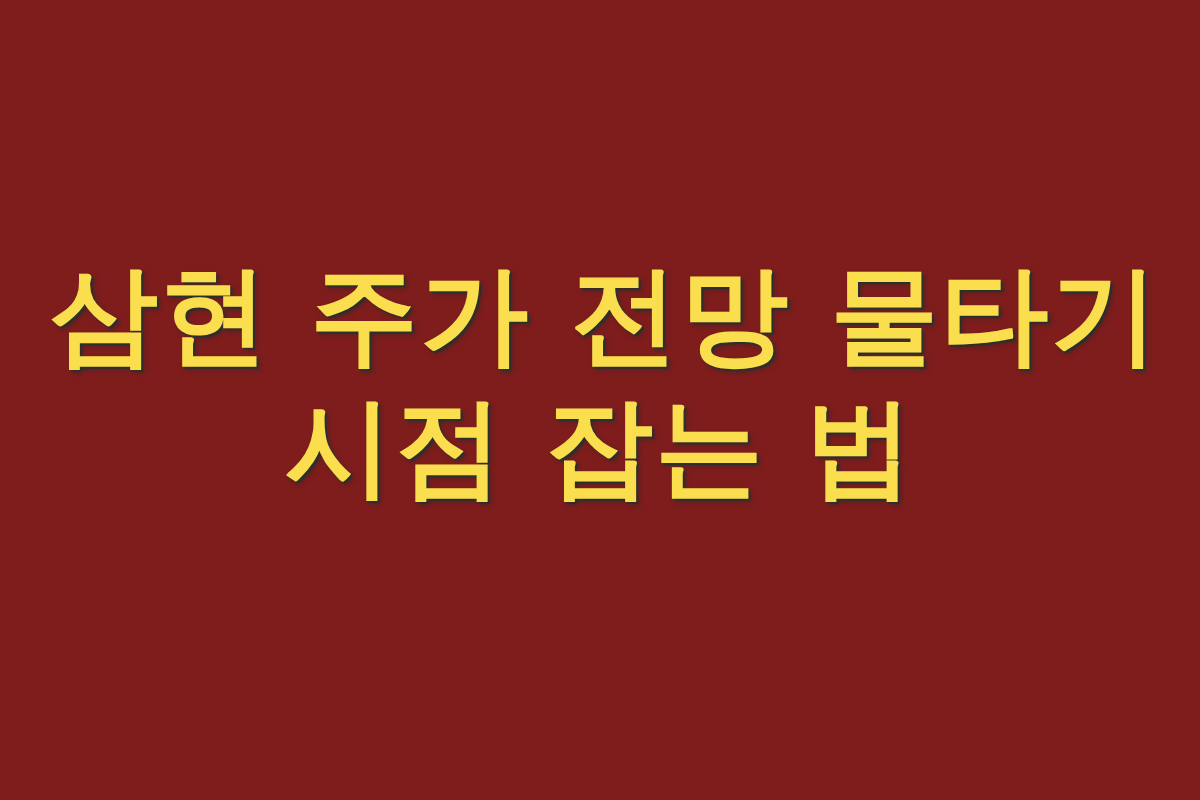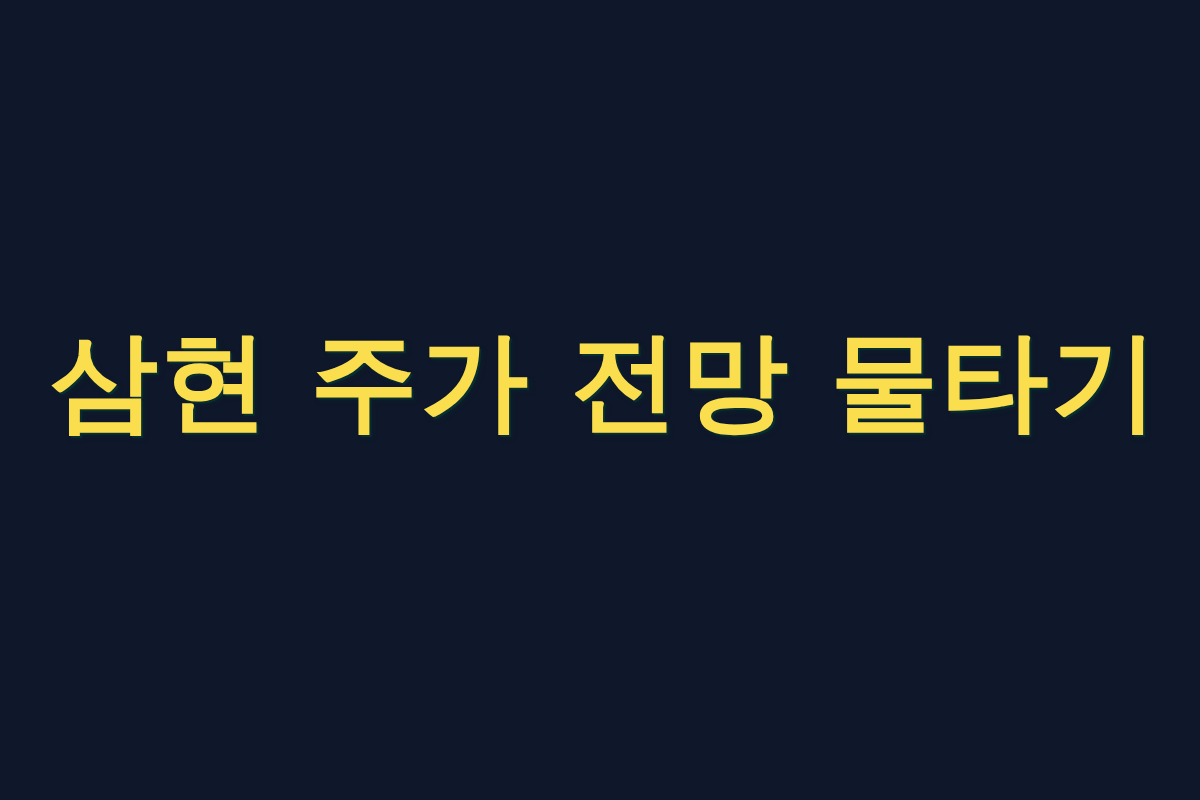--- a/index.html
+++ b/index.html
@@ -8,21 +8,21 @@
     padding: 0;
     width: 1200px;
     height: 800px;
     overflow: hidden;
   }
 
   #banner {
     position: relative;
     width: 1200px;
     height: 800px;
-    background: #0f172a;
+    background: #7f1d1d;
     display: flex;
     align-items: center;
     justify-content: center;
     box-sizing: border-box;
     -webkit-font-smoothing: antialiased;
   }
 
   #title-block {
     width: 1100px;
     text-align: center;
@@ -50,16 +50,17 @@
 </style>
 </head>
 <body>
 
 <div id="banner">
 
   <div id="title-block">
 
     <span class="title-line line-1">삼현 주가 전망 물타기</span>
 
+    <span class="title-line line-2">시점 잡는 법</span>
 
   </div>
 
 </div>
 
 </body></html>

